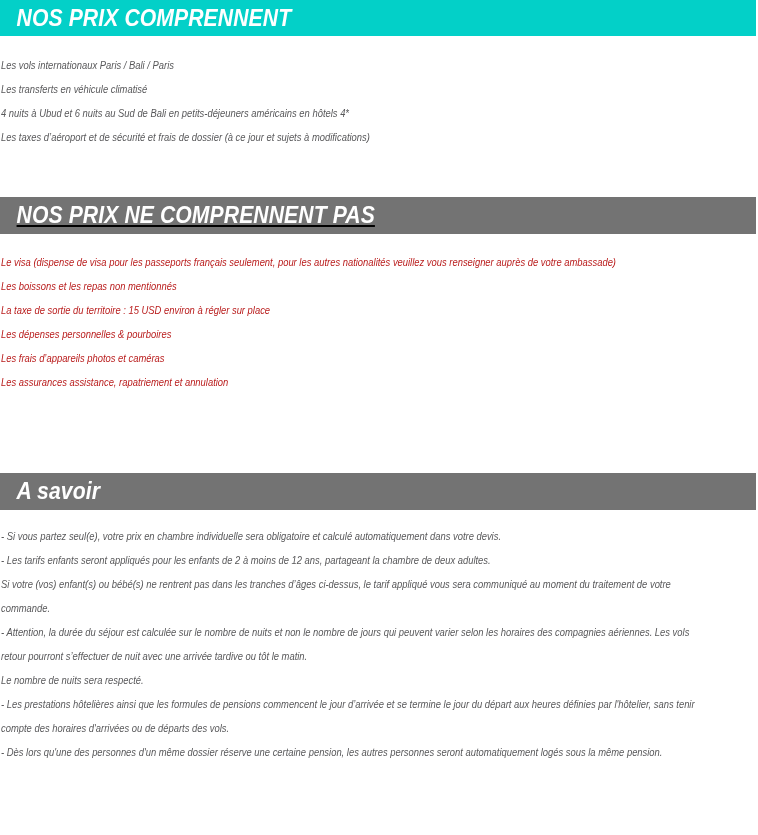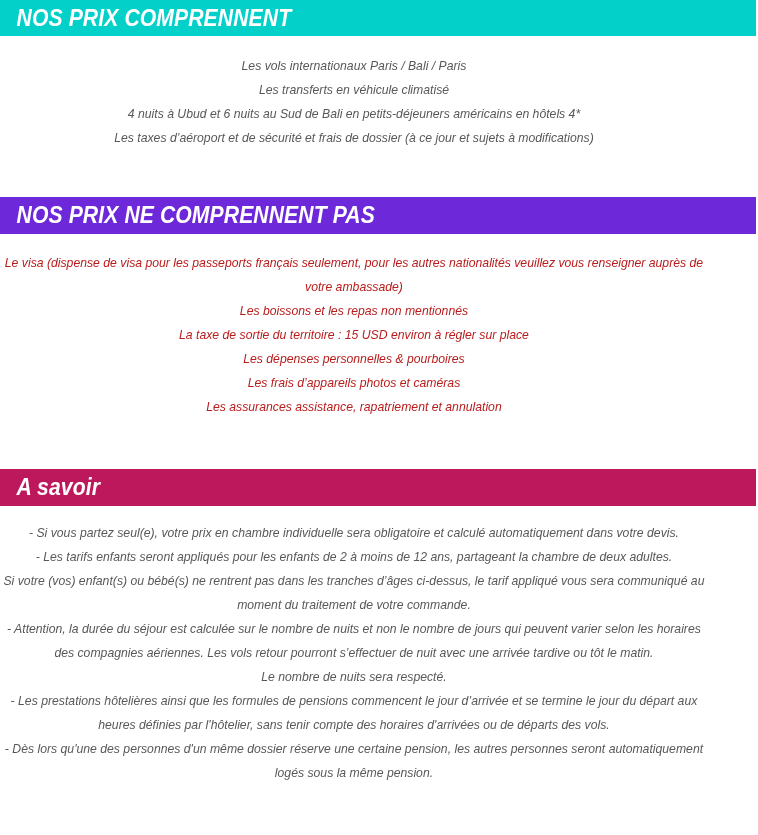--- a/index.html
+++ b/index.html
@@ -47,26 +47,25 @@
 
   .band-1 { height: 36px; margin-top: 0; }
   .band-2 { height: 37px; }
   .band-3 { height: 37px; }
 
   
   .body-block {
     font-family: "Liberation Sans Narrow", "Liberation Sans", sans-serif;
     font-style: italic;
     font-weight: normal;
-    font-size: 13px;
+    font-size: 10px;
     color: #58585a;
     line-height: 24px;
     padding-left: 1px;
     padding-right: 6px;
-    text-align: center;
   }
   .body-block p {
     margin: 0;
     transform: scaleX(0.94);
     transform-origin: left center;
     white-space: nowrap;
   }
   .body-block p.wrap {
     white-space: normal;
   }
@@ -89,36 +88,36 @@
 
   <div class="body-block block-1" style="color: rgb(88, 88, 90);">
     <p>Les vols internationaux Paris / Bali / Paris</p>
     <p>Les transferts en véhicule climatisé</p>
     <p>4 nuits à Ubud et 6 nuits au Sud de Bali en petits-déjeuners américains en hôtels 4*</p>
     <p>Les taxes d’aéroport et de sécurité et frais de dossier (à ce jour et sujets à modifications)</p>
   </div>
 
   <div class="spacer-1"></div>
 
-  <div class="band band-2" style="background: #6d28d9;">
+  <div class="band band-2" style="background: #737373; text-decoration: underline;">
     <div class="band-title" style="color: rgb(255, 255, 255);">NOS PRIX NE COMPRENNENT PAS</div>
   </div>
 
   <div class="body-block block-2" style="color: #b91c1c;">
     <p class="wrap">Le visa (dispense de visa pour les passeports français seulement, pour les autres nationalités veuillez vous renseigner auprès de votre ambassade)</p>
     <p>Les boissons et les repas non mentionnés</p>
     <p>La taxe de sortie du territoire : 15 USD environ à régler sur place</p>
     <p>Les dépenses personnelles &amp; pourboires</p>
     <p>Les frais d’appareils photos et caméras</p>
     <p>Les assurances assistance, rapatriement et annulation</p>
   </div>
 
   <div class="spacer-2"></div>
 
-  <div class="band band-3" style="background: #be185d;">
+  <div class="band band-3" style="background: #737373; margin-top: 28px;">
     <div class="band-title" style="color: rgb(255, 255, 255);">A savoir</div>
   </div>
 
   <div class="body-block block-3" style="color: rgb(88, 88, 90);">
     <p class="wrap">- Si vous partez seul(e), votre prix en chambre individuelle sera obligatoire et calculé automatiquement dans votre devis.</p>
     <p class="wrap">- Les tarifs enfants seront appliqués pour les enfants de 2 à moins de 12 ans, partageant la chambre de deux adultes.</p>
     <p class="wrap">Si votre (vos) enfant(s) ou bébé(s) ne rentrent pas dans les tranches d’âges ci-dessus, le tarif appliqué vous sera communiqué au moment du traitement de votre commande.</p>
     <p class="wrap">- Attention, la durée du séjour est calculée sur le nombre de nuits et non le nombre de jours qui peuvent varier selon les horaires des compagnies aériennes. Les vols retour pourront s’effectuer de nuit avec une arrivée tardive ou tôt le matin.</p>
     <p class="wrap">Le nombre de nuits sera respecté.</p>
     <p class="wrap">- Les prestations hôtelières ainsi que les formules de pensions commencent le jour d’arrivée et se termine le jour du départ aux heures définies par l'hôtelier, sans tenir compte des horaires d'arrivées ou de départs des vols.</p>

